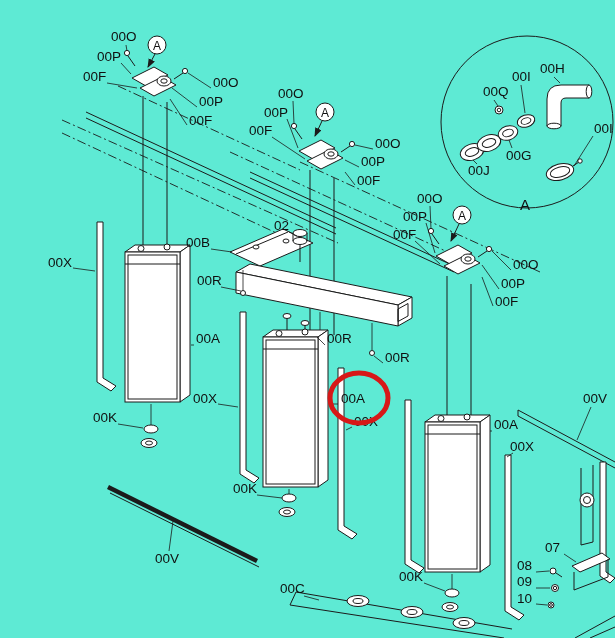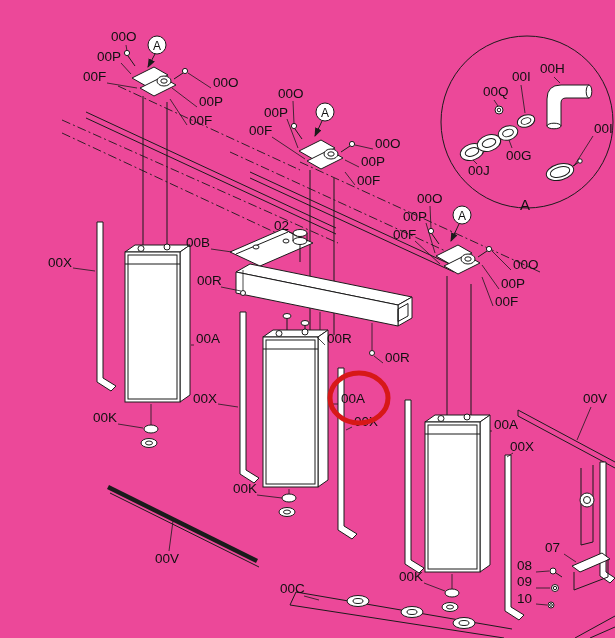--- a/index.html
+++ b/index.html
@@ -1,17 +1,17 @@
 <!DOCTYPE html>
 <html><head>
 <meta charset="utf-8">
 <title>Diagram</title>
 <style>
   html,body{margin:0;padding:0;background:#fff;}
-  .stage{position:relative;width:615px;height:638px;background:#ec4899;overflow:hidden;
+  .stage{position:relative;width:615px;height:638px;background:#5eead4;overflow:hidden;
          font-family:"Liberation Sans", sans-serif;}
   svg{position:absolute;left:0;top:0;}
   .ln{stroke:#1b1b1b;fill:none;stroke-width:1;}
   .fw{fill:#ffffff;stroke:#1b1b1b;stroke-width:1;}
   .dash{stroke:#1b1b1b;fill:none;stroke-width:0.9;stroke-dasharray:9 3 2 3;}
   .ldr{stroke:#1b1b1b;fill:none;stroke-width:0.8;}
   .lbl{font-family:"Liberation Sans", sans-serif;font-size:13.5px;fill:#101010;}
   .lbl.mid{text-anchor:middle;font-size:12px;}
   .lbl.view{font-size:15px;}
 </style>

